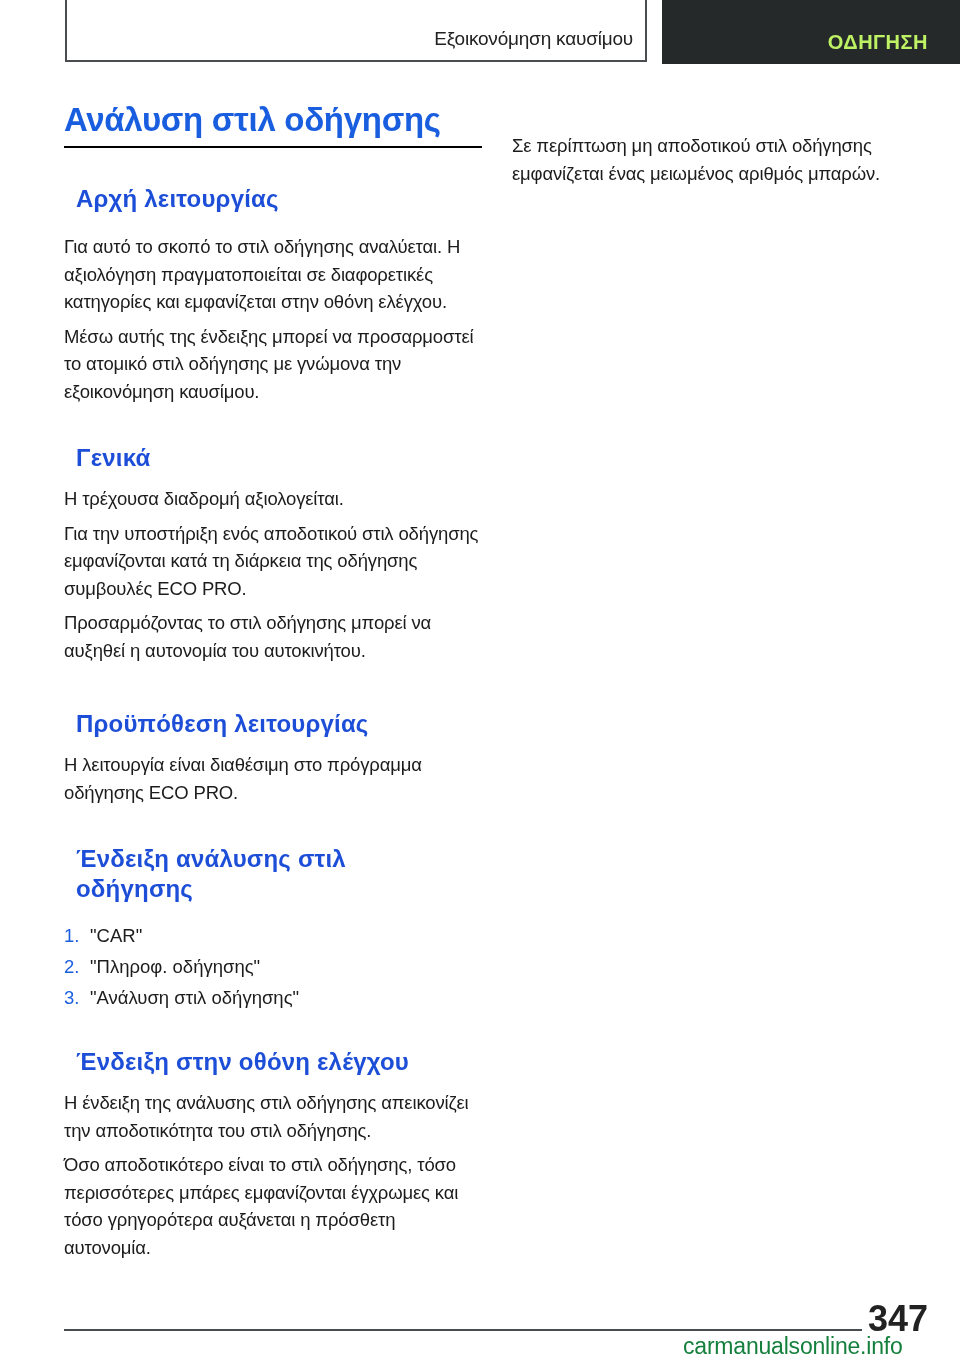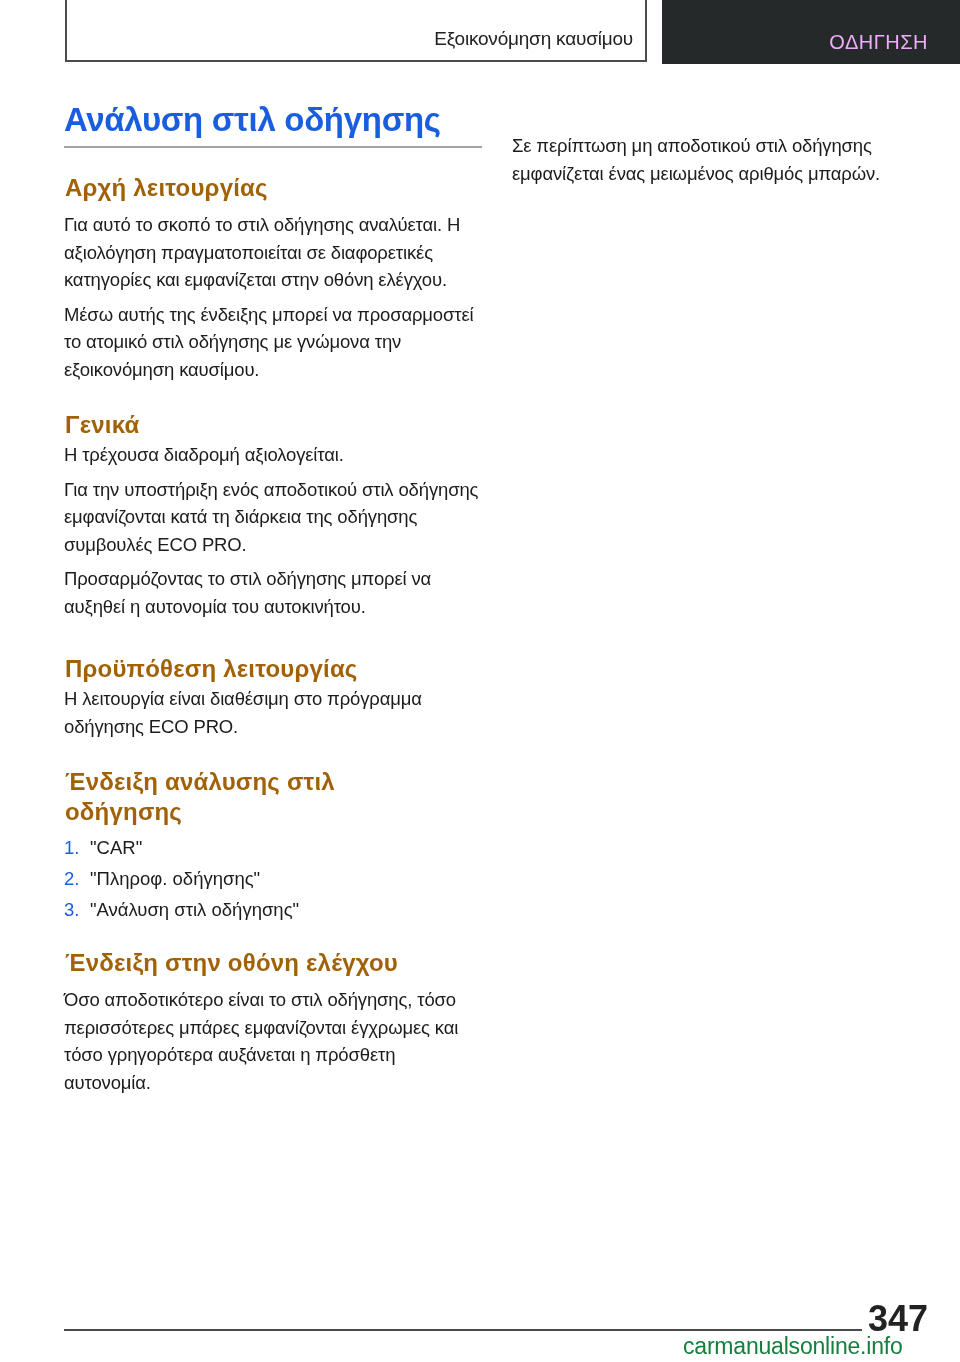--- a/index.html
+++ b/index.html
@@ -15,33 +15,33 @@
     .hdr-left span {
       position: absolute; right: 12px; bottom: 10px; font-size: 19px; color: #222;
       letter-spacing: -0.2px;
       margin-left: 25px;
     }
     .hdr-right {
       position: absolute; left: 662px; top: 0; width: 298px; height: 64px;
       background: #26292a;
     }
     .hdr-right span {
-      position: absolute; right: 32px; bottom: 10px; font-size: 20px; font-weight: normal;
-      color: #f0abfc; letter-spacing: 0.5px;
+      position: absolute; right: 32px; bottom: 10px; font-size: 20px; font-weight: bold;
+      color: #bef264; letter-spacing: 0.5px;
     }
     .col { position: absolute; top: 100px; }
     .col-left { left: 64px; width: 418px; }
     .col-right { left: 512px; width: 420px; }
     h1 {
       margin: 0; font-size: 33px; font-weight: bold; color: #1a5ee0;
-      padding-bottom: 6px; border-bottom: 2px solid #a3a3a3; line-height: 40px;
+      padding-bottom: 6px; border-bottom: 2px solid #000000; line-height: 40px;
       letter-spacing: -0.3px;
     }
     h2 {
-      margin: 1px; font-size: 24px; font-weight: bold; color: #a16207; line-height: 30px;
+      margin: 12px; font-size: 24px; font-weight: bold; color: #1d4ed8; line-height: 30px;
       letter-spacing: 0.2px;
     }
     p {
       margin: 0; font-size: 18.5px; line-height: 27.5px; color: #1c1c1c;
       letter-spacing: -0.15px;
     }
     .gap-s { height: 7px; }
     .gap-m { height: 22px; }
     .gap-l { height: 26px; }
     ol { list-style: none; margin: 0; padding: 0; }
@@ -108,20 +108,21 @@
       <span>"Πληροφ. οδήγησης"</span>
     </li>
     <li>
       <span class="num">3.</span>
       <span>"Ανάλυση στιλ οδήγησης"</span>
     </li>
   </ol>
   <div class="gap-m"></div>
 
   <h2>Ένδειξη στην οθόνη ελέγχου</h2>
+  <p>Η ένδειξη της ανάλυσης στιλ οδήγησης απεικονίζει την αποδοτικότητα του στιλ οδήγησης.</p>
   <div class="gap-s"></div>
   <p>Όσο αποδοτικότερο είναι το στιλ οδήγησης, τόσο περισσότερες μπάρες εμφανίζονται έγχρωμες και τόσο γρηγορότερα αυξάνεται η πρόσθετη αυτονομία.</p>
 </div>
 
 <div class="col col-right" style="top:100px;margin-top:32px;">
   <p>Σε περίπτωση μη αποδοτικού στιλ οδήγησης εμφανίζεται ένας μειωμένος αριθμός μπαρών.</p>
 </div>
 
 <div class="page-num">347</div>
 <div class="footer-rule"></div>

